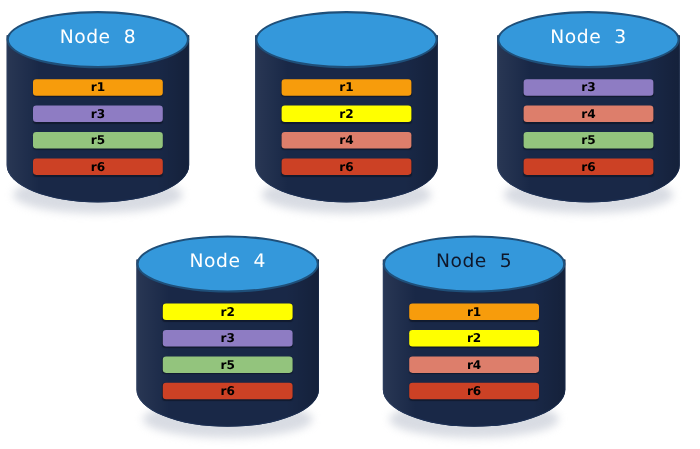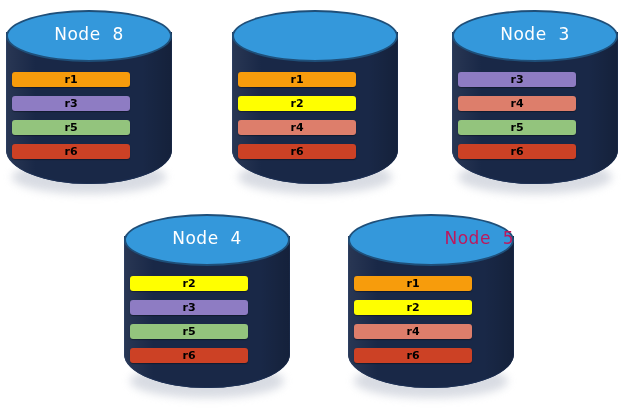--- a/index.html
+++ b/index.html
@@ -83,21 +83,21 @@
     color: #ffffff;
     font-size: 17px;
     letter-spacing: .5px;
     white-space: pre;
     z-index: 4;
   }
 
   
   .bars {
     position: absolute;
-    left: 6px;
+    left: 24px;
     top: 62px;
     width: 118px;
     z-index: 3;
   }
   .bar {
     height: 15px;
     margin-bottom: 9px;
     border-radius: 3px;
     position: relative;
     box-shadow: 0 1px 1px rgba(0,0,0,.35);
@@ -196,21 +196,21 @@
         </div>
         <div class="bar" style="background: rgb(204, 65, 37);">
           <span class="bar-label" style="color: rgb(0, 0, 0);">r6</span>
         </div>
       </div>
     </div>
     <div class="node" style="left: 348px; top: 214px;">
       <div class="node-shadow"></div>
       <div class="cyl-body" style="background: rgb(25, 40, 71);"></div>
       <div class="cyl-top" style="background: rgb(52, 152, 219); border-color: rgb(31, 79, 121);"></div>
-      <div class="node-label" style="color: #be185d; text-align: right;">Node  5</div>
+      <div class="node-label" style="color: #0f172a;">Node  5</div>
       <div class="bars">
         <div class="bar" style="background: rgb(247, 156, 12);">
           <span class="bar-label" style="color: rgb(0, 0, 0);">r1</span>
         </div>
         <div class="bar" style="background: rgb(255, 255, 0);">
           <span class="bar-label" style="color: rgb(0, 0, 0);">r2</span>
         </div>
         <div class="bar" style="background: rgb(221, 126, 107);">
           <span class="bar-label" style="color: rgb(0, 0, 0);">r4</span>
         </div>

